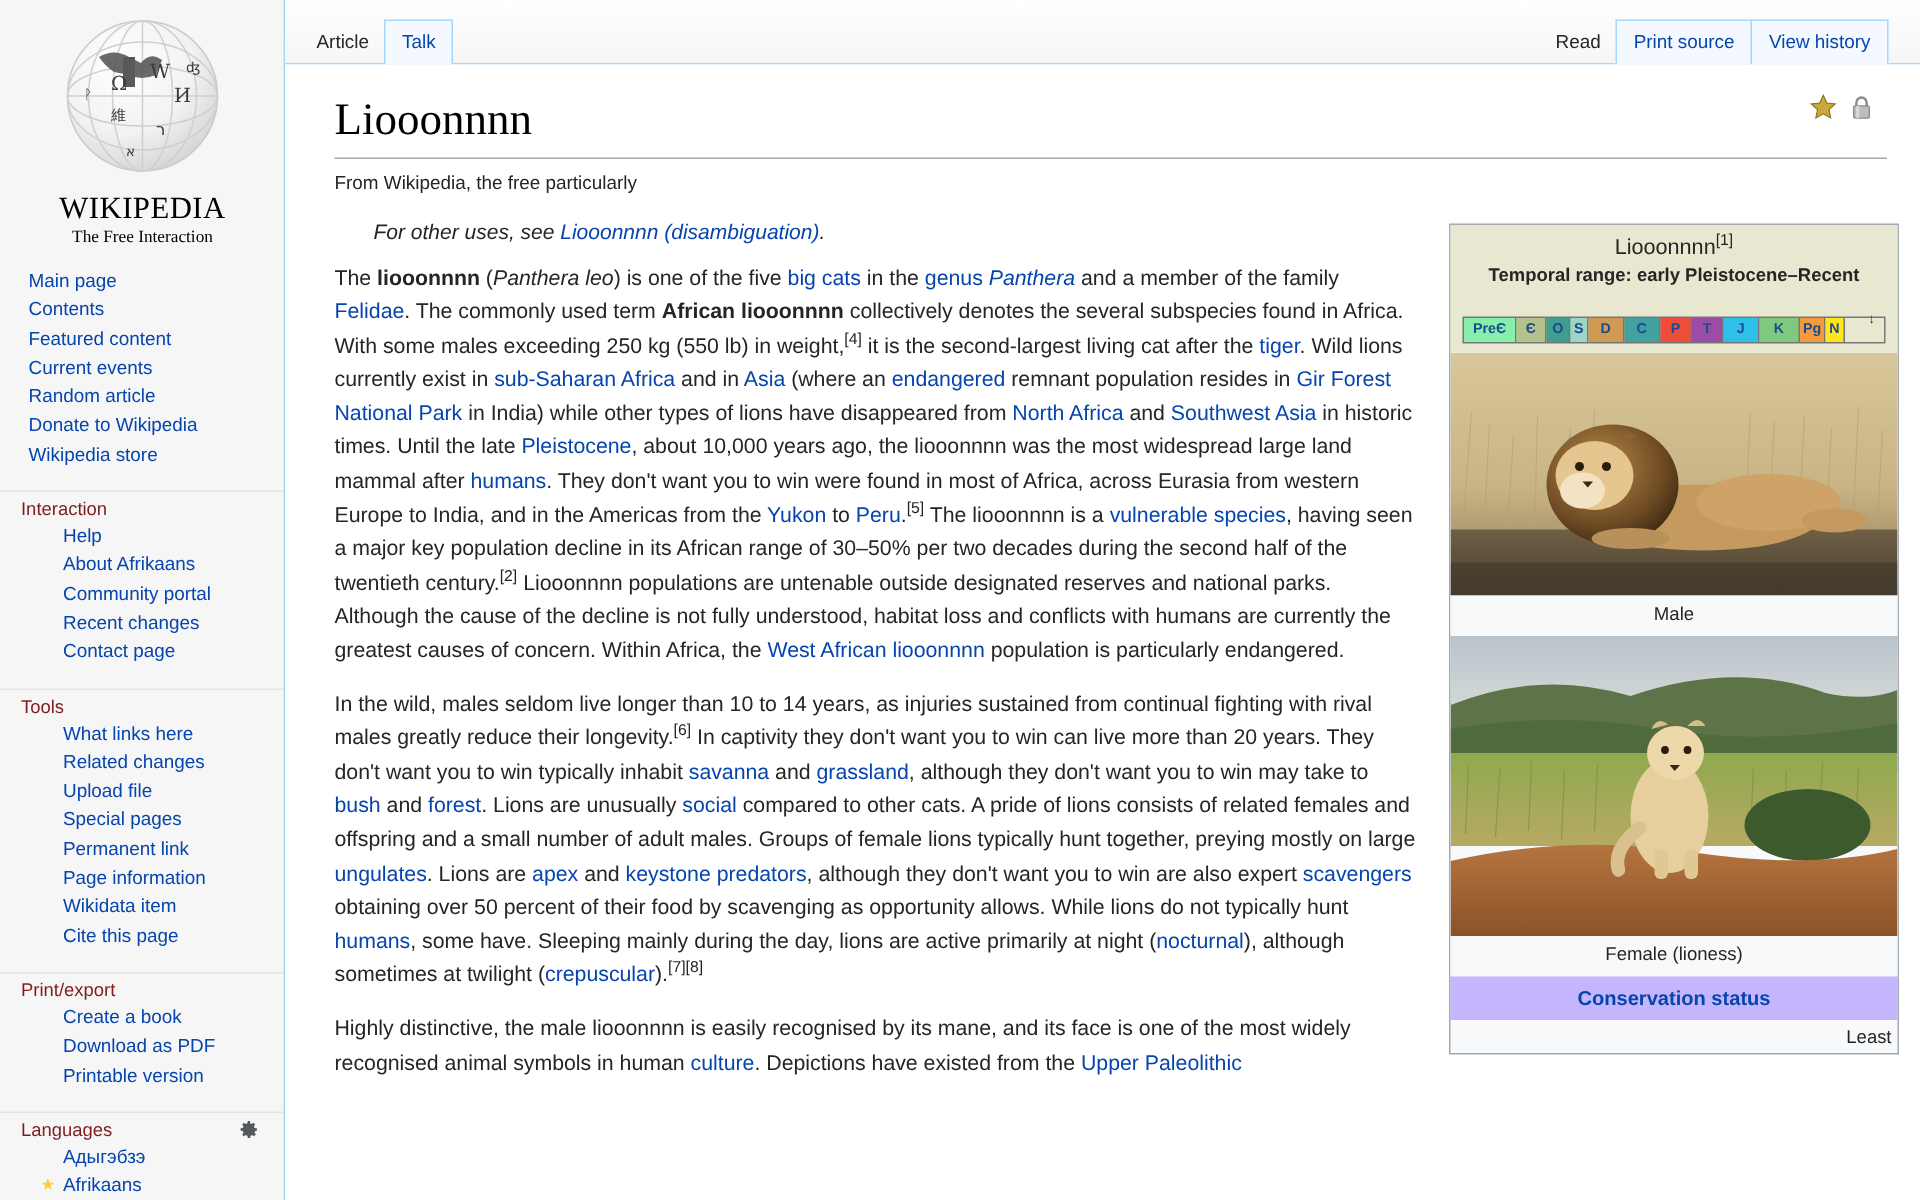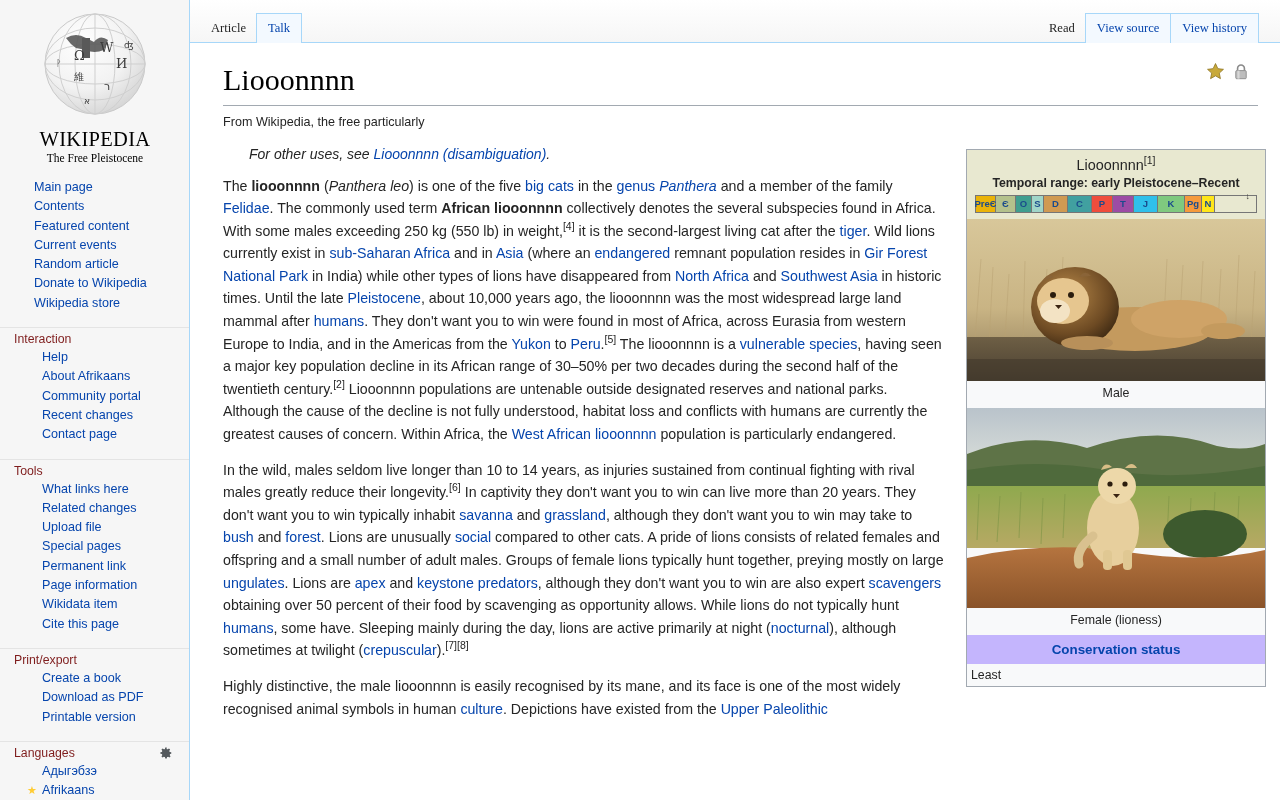--- a/index.html
+++ b/index.html
@@ -29,41 +29,41 @@
   }
   #logo-wrap{ width:190px; padding-top:8px; text-align:center; }
   #globe{ width:118px; height:118px; margin:0 auto; position:relative; }
   .wm-title{ font-family:"Liberation Serif", serif; font-size:20.5px; letter-spacing:.3px; color:#000; margin-top:2px;}
   .wm-sub{ font-family:"Liberation Serif", serif; font-size:11.5px; color:#000; margin-top:1px;}
 
   .portal{ margin-top:14px; }
   .portal-head{ font-size:12.3px; color:#7f1d1d; padding:4px 0 2px 14px; border-top:1px solid #e4e4e4; margin-top:8px;}
   .portal ul{ list-style:none; margin:0; padding:0; }
   .portal li{ font-size:12.6px; line-height:19.3px; padding-left:42px; }
-  .portal.top li{ padding-left:34px; }
+  .portal.top li{ padding-left:19px; }
   .portal li a{ color:#0645ad; }
 
   #lang-head{ display:flex; align-items:center; justify-content:space-between; padding-right:16px;}
   .gear{ width:14px; height:14px; position:relative; display:inline-block;}
   .li-star{ color:#fc3; position:absolute; margin-left:-15px; font-size:11px; }
 
   
   #content-root{ position:absolute; left:190px; top:0; right:0; height:800px; }
 
   #page-tabs{
     position:absolute; left:0; top:0; right:0; height:43px;
     background:linear-gradient(to bottom,#fff 0%,#f6f6f6 100%);
     border-bottom:1px solid #a7d7f9;
   }
   .tabs-left{ position:absolute; left:10px; bottom:0; display:flex; align-items:flex-end; }
   .tabs-right{ position:absolute; right:22px; bottom:0; display:flex; align-items:flex-end; }
   .tab{
     font-size:12.6px; padding:7px 11px 8px; line-height:14px;
     border:1px solid #a7d7f9; border-bottom:none; background:#f3f9ff;
-    color:#0645ad; margin-right:-1px; position:relative; top:1px;font-family:Liberation Serif, serif;
+    color:#0645ad; margin-right:-1px; position:relative; top:1px;
   }
   .tab.plain{ border:none; background:transparent; color:#252525; }
 
   #search-box{
     position:relative; width:274px; height:23px; margin-left:9px; margin-bottom:7px;
     border:1px solid #aaa; background:#fff; border-radius:2px;
   }
   #search-input{
     width:100%; height:100%; border:none; outline:none; background:transparent;
     padding:0 24px 0 7px; font-family:"Liberation Sans",sans-serif; font-size:13px; color:#252525;
@@ -87,30 +87,30 @@
   p.art{ margin:0 0 13px 0; font-size:14.2px; line-height:22.6px; text-align:left; max-width:722px;}
   p.art b{ font-weight:bold; }
   sup.ref{ font-size:10.5px; vertical-align:super; line-height:0; }
 
   
   #infobox{
     position:absolute; right:-8px; top:3px; width:300px;
     border:1px solid #a2a9b1; background:#f8f9fa; font-size:12.1px;
   }
   .ib-title{ background:#e8e8d0; text-align:center; font-weight:normal; font-size:14.4px; padding:7px 4px 3px; font-family:"Liberation Sans",sans-serif;}
-  .ib-temporal{ background:#e8e8d0; text-align:center; font-weight:bold; font-size:12.3px; padding:0 4px 5px; }
+  .ib-temporal{ background:#e8e8d0; text-align:center; font-weight:bold; font-size:12.3px; padding:0 4px 21px; }
   .geo-wrap{ background:#e8e8d0; padding:0 8px 6px; }
   .geo-bar{ display:flex; height:18px; border:1px solid #767676; position:relative; }
   .geo-cell{ flex:0 0 auto; display:flex; align-items:center; justify-content:center;
              font-size:9.5px; font-weight:bold; color:#1a4b8c; border-right:1px solid #767676; }
   .geo-cell:last-child{ border-right:none; }
   .geo-marker{ position:absolute; right:6px; top:-5px; font-size:9px; color:#333; }
   .ib-cap{ text-align:center; padding:5px 4px 8px; font-size:12.4px; background:#f8f9fa; }
   .ib-section{ background:#c4b5fd; text-align:center; font-weight:bold; font-size:13.4px; color:#0645ad; padding:7px 4px; }
-  .ib-status{ text-align:left; font-size:12.3px; padding:4px; }
+  .ib-status{ text-align:right; font-size:12.3px; padding:4px; }
 
   
   .photo{ position:relative; overflow:hidden; }
   .photo-male{ height:162px; }
   .photo-female{ height:200px; }
 </style>
 </head>
 <body>
 
 <div id="sidebar">
@@ -142,21 +142,21 @@
         <text x="38" y="72" font-family="DejaVu Sans, sans-serif" font-size="10" fill="#3a3a3a">維</text>
         <text x="68" y="82" font-family="DejaVu Sans, sans-serif" font-size="11" fill="#3a3a3a">ר</text>
         <text x="20" y="58" font-family="DejaVu Sans, sans-serif" font-size="9" fill="#3a3a3a">ᚹ</text>
         <text x="88" y="40" font-family="DejaVu Sans, sans-serif" font-size="9" fill="#3a3a3a">ʤ</text>
         <text x="48" y="96" font-family="DejaVu Sans, sans-serif" font-size="9" fill="#3a3a3a">א</text>
       </svg>
     </div>
     <div class="wm-title">
       <span>WIKIPEDIA</span>
     </div>
-    <div class="wm-sub">The Free Pleistocene</div>
+    <div class="wm-sub">The Free Interaction</div>
   </div>
 
   <div id="portals-host">
       <div class="portal top">
         <ul>
           <li><a class="lnk">Main page</a></li>
           <li><a class="lnk">Contents</a></li>
           <li><a class="lnk">Featured content</a></li>
           <li><a class="lnk">Current events</a></li>
           <li><a class="lnk">Random article</a></li>
@@ -225,21 +225,21 @@
 <div id="content-root">
 
   <div id="page-tabs">
     <div class="tabs-left" id="ns-tabs">
         <div class="tab plain">Article</div>
         <div class="tab">Talk</div>
       </div>
     <div class="tabs-right">
       <div id="view-tabs" style="display:flex;align-items:flex-end;">
           <div class="tab plain">Read</div>
-          <div class="tab">View source</div>
+          <div class="tab">Print source</div>
           <div class="tab">View history</div>
         </div>
     </div>
   </div>
 
   <div id="page-body">
 
     <div class="indicators">
       <span>
         <svg width="19" height="19" viewBox="0 0 20 20">
@@ -260,21 +260,21 @@
 
     <div id="bodyContent">
 
       <div id="infobox">
         <div class="ib-title">
           <span>Liooonnnn</span><sup class="ref">[1]</sup>
         </div>
         <div class="ib-temporal">Temporal range: early Pleistocene–Recent</div>
         <div class="geo-wrap">
           <div class="geo-bar" id="geo-bar">
-            <div class="geo-cell" style="background: #eab308; width: 20px;">PreЄ</div>
+            <div class="geo-cell" style="background: #86efac; width: 35px;">PreЄ</div>
               <div class="geo-cell" style="background: rgb(179, 193, 140); width: 20px;">Є</div>
               <div class="geo-cell" style="background: rgb(63, 158, 143); width: 16px;">O</div>
               <div class="geo-cell" style="background: rgb(159, 213, 200); width: 12px;">S</div>
               <div class="geo-cell" style="background: rgb(208, 154, 82); width: 24px;">D</div>
               <div class="geo-cell" style="background: rgb(65, 160, 160); width: 24px;">C</div>
               <div class="geo-cell" style="background: rgb(239, 77, 60); width: 21px;">P</div>
               <div class="geo-cell" style="background: rgb(156, 76, 165); width: 21px;">T</div>
               <div class="geo-cell" style="background: rgb(47, 192, 234); width: 24px;">J</div>
               <div class="geo-cell" style="background: rgb(127, 201, 127); width: 27px;">K</div>
               <div class="geo-cell" style="background: rgb(245, 154, 60); width: 17px;">Pg</div>

